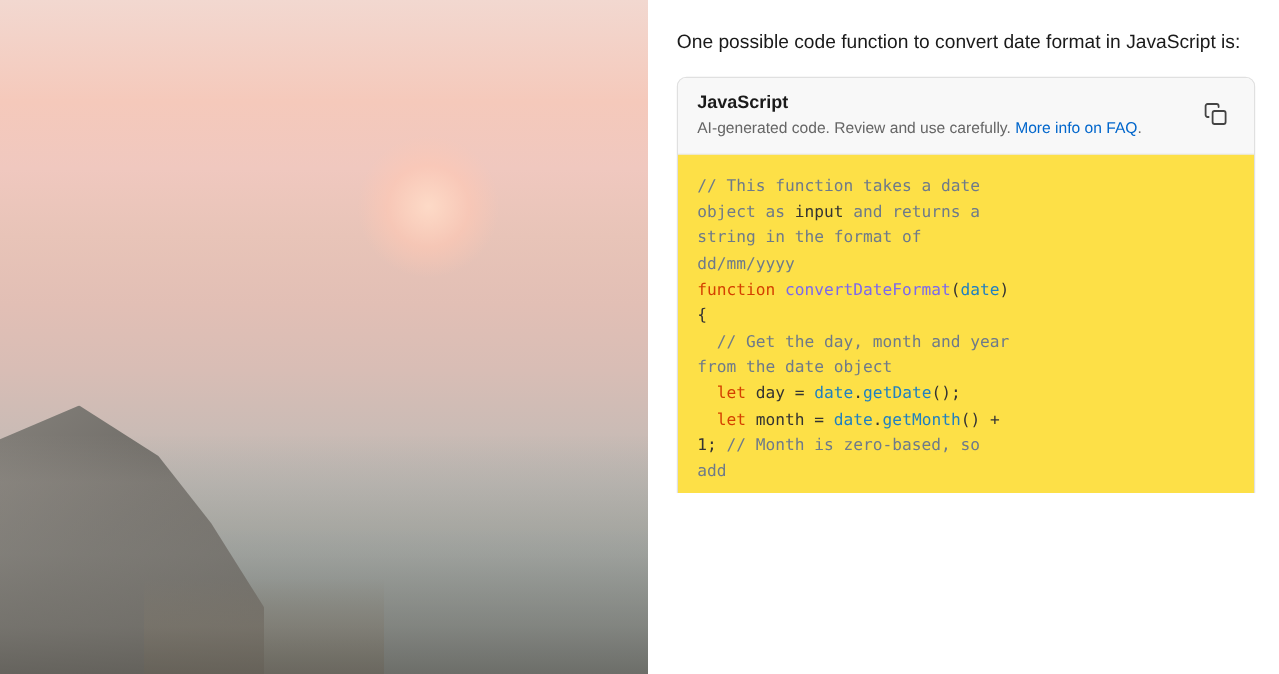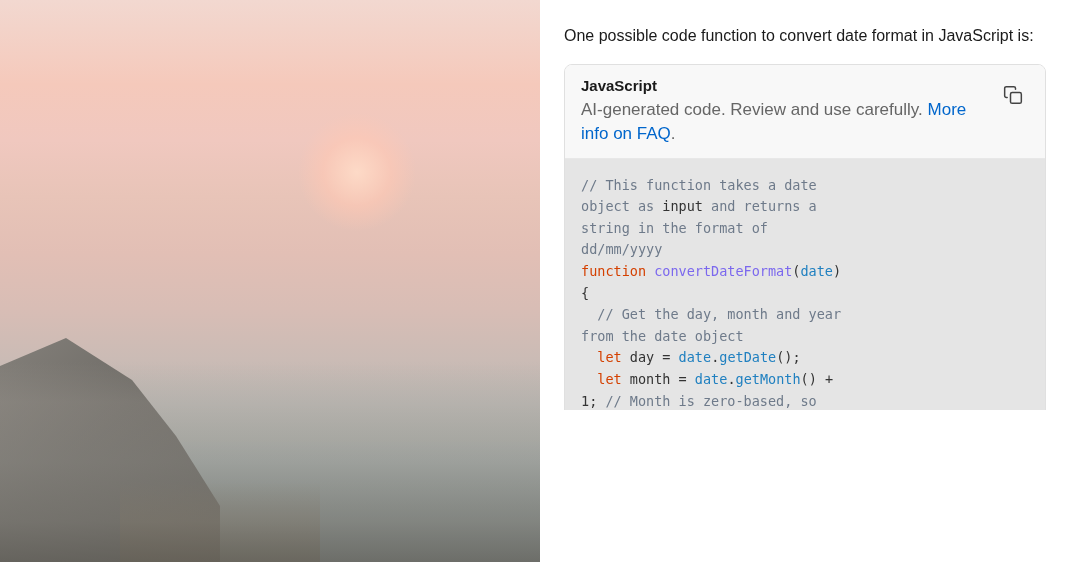--- a/index.html
+++ b/index.html
@@ -160,21 +160,21 @@
     }
 
     .code-lang {
       font-size: 15px;
       font-weight: 600;
       color: #1a1a1a;
       margin-bottom: 4px;
     }
 
     .code-disclaimer {
-      font-size: 17px;
+      font-size: 13px;
       color: #666;
       line-height: 1.4;
     }
 
     .code-disclaimer a {
       color: #0066cc;
       text-decoration: none;
     }
 
     .copy-icon {
@@ -188,21 +188,21 @@
       flex-shrink: 0;
       margin-top: 2px;
     }
 
     .copy-icon svg {
       width: 20px;
       height: 20px;
     }
 
     .code-block {
-      background: #e5e5e5;
+      background: #fde047;
       padding: 16px;
       overflow-x: auto;
       font-family: 'Courier New', 'Consolas', monospace;
       font-size: 13.5px;
       line-height: 1.6;
     }
 
     .code-block pre {
       margin: 0;
       white-space: pre;

